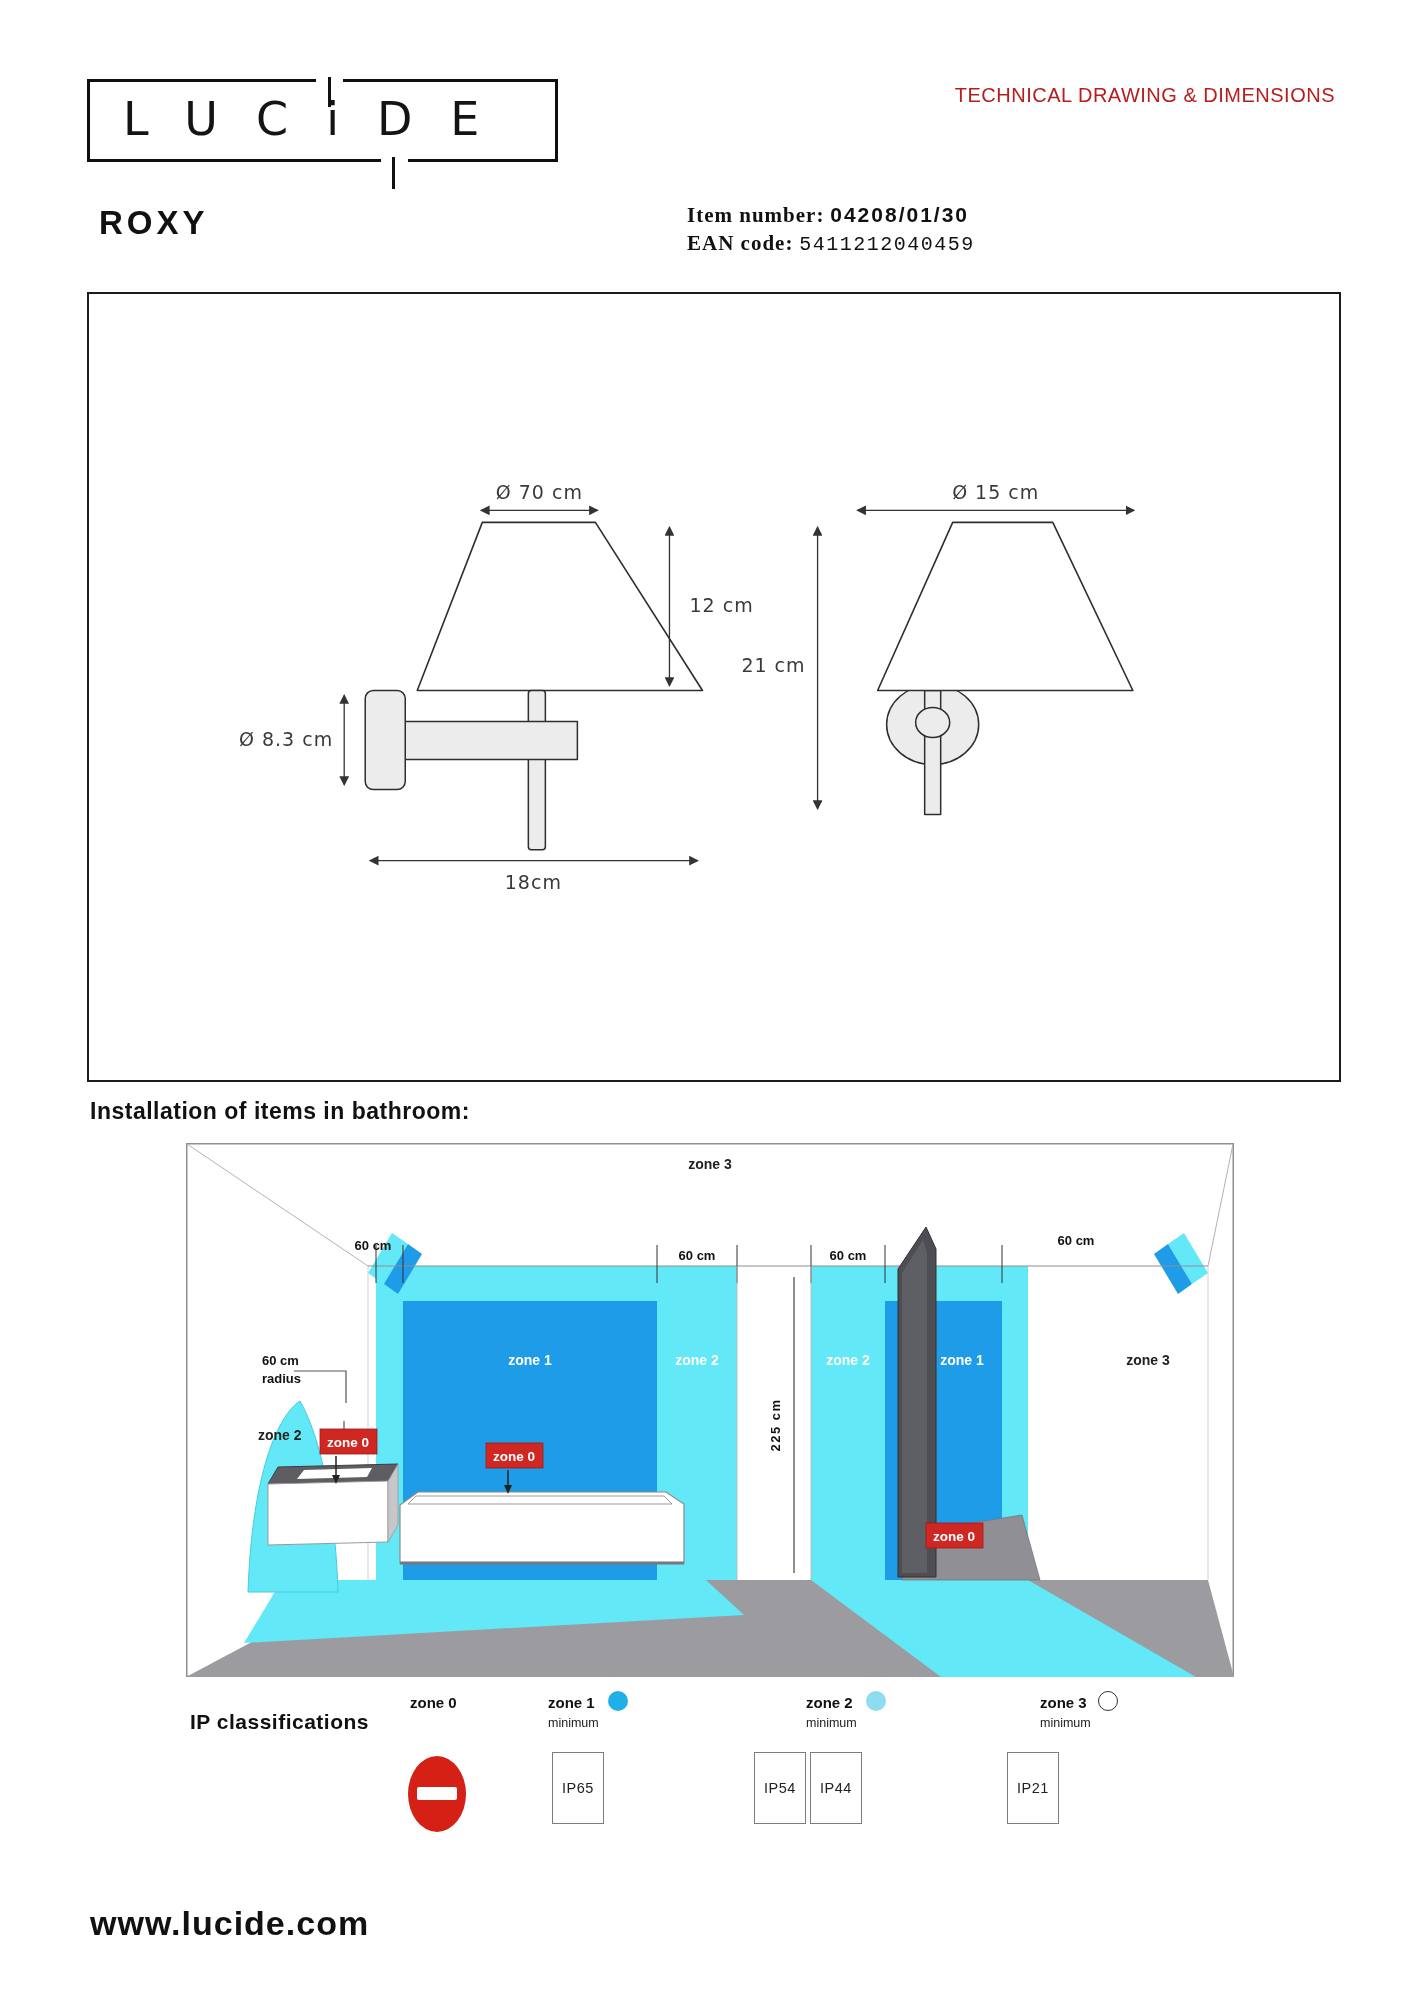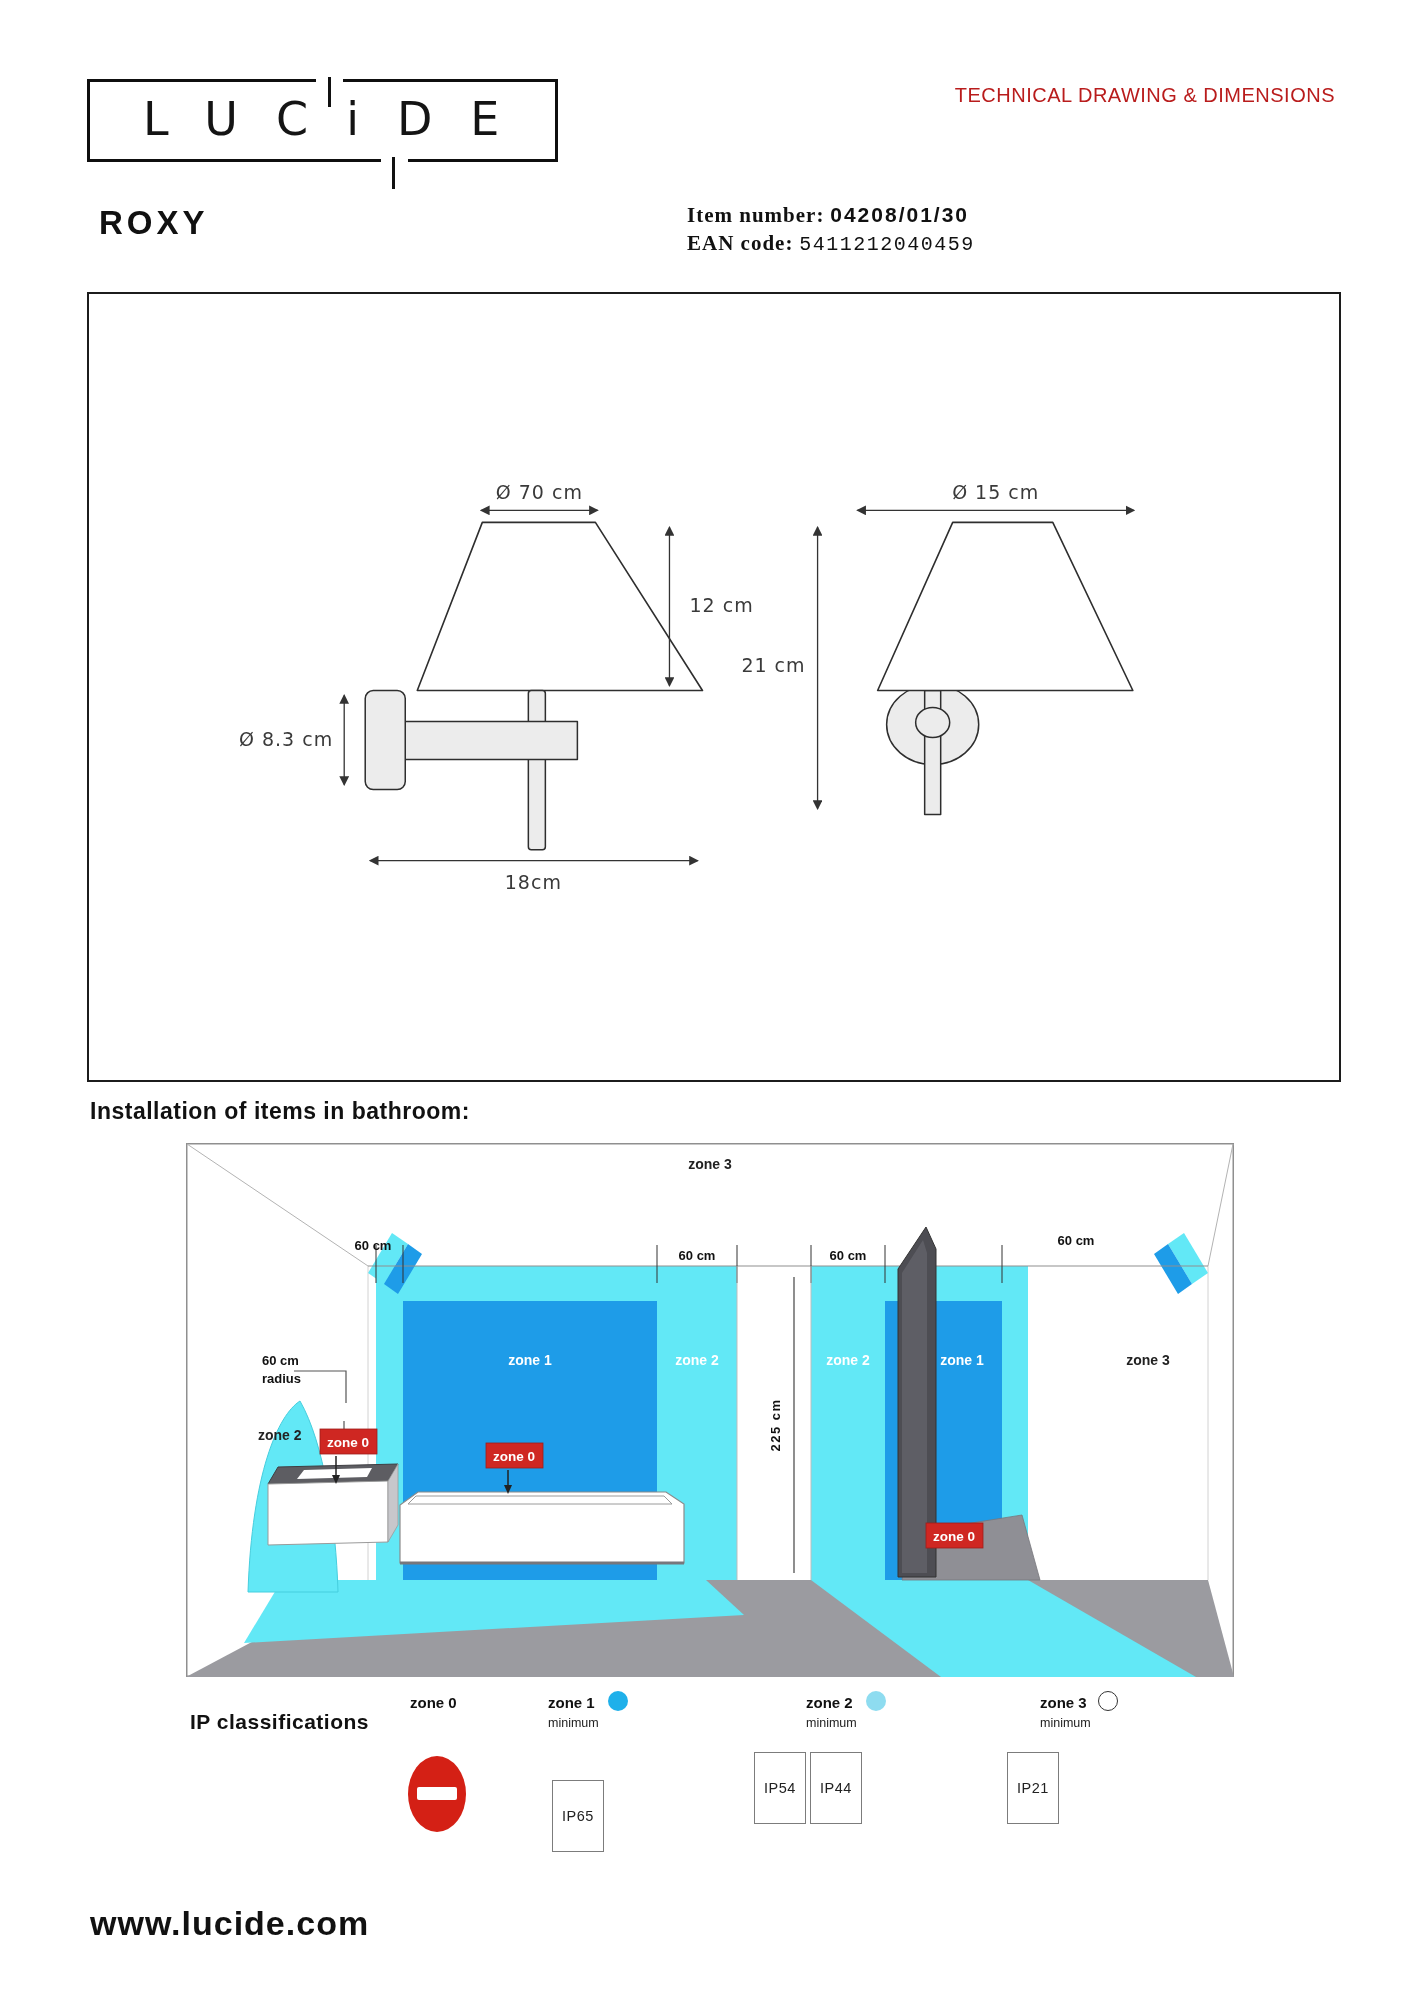--- a/index.html
+++ b/index.html
@@ -4,21 +4,21 @@
 <style>
   html,body{margin:0;padding:0;background:#f2f2f2;}
   .page{position:relative;width:1414px;height:2000px;background:#ffffff;margin:0 auto;
         font-family:"Liberation Sans",sans-serif;color:#111;overflow:hidden;}
 
   
   .logo-box{position:absolute;left:87px;top:79px;width:465px;height:77px;
             border:3.5px solid #0f0f0f;}
   .logo-text{position:absolute;left:0;top:0;width:100%;height:100%;
              font-family:"DejaVu Sans",sans-serif;font-size:46px;font-weight:400;
-             letter-spacing:38px;line-height:74px;padding-left:53px;color:#141414;
+             letter-spacing:38px;line-height:74px;padding-left:33px;color:#141414;
              white-space:nowrap;}
   .logo-gap-top{position:absolute;left:226px;top:-5px;width:27px;height:7px;background:#fff;}
   .logo-drop{position:absolute;left:238px;top:-5px;width:3px;height:30px;background:#111;}
   .logo-gap-bottom{position:absolute;left:291px;bottom:-5px;width:27px;height:7px;background:#fff;}
   .logo-istem{position:absolute;left:302px;bottom:-30px;width:3px;height:32px;background:#111;}
 
   .doc-title{position:absolute;right:79px;top:84px;font-size:20px;letter-spacing:.5px;color:#b91c1c;}
   .product-name{position:absolute;left:99px;top:204px;font-size:33px;font-weight:bold;letter-spacing:4px;}
   .codes{position:absolute;left:687px;top:201px;font-size:21px;line-height:27px;white-space:nowrap;}
   .codes .lbl{font-weight:bold;letter-spacing:1px;font-family:Liberation Serif, serif;}
@@ -228,21 +228,21 @@
   <div class="legend-title">IP classifications</div>
 
   <div class="zname" style="left:410px;top:1694px;">zone 0</div>
   <div class="noentry">
       <div class="bar"></div>
     </div>
 
   <div class="zname" style="left:548px;top:1694px;">zone 1</div>
   <div class="zdot" style="left:608px;top:1691px;background:#1fb0ea;"></div>
   <div class="zmin" style="left:548px;top:1716px;">minimum</div>
-  <div class="ipbox" style="left:552px;top:1752px;margin-top:28px;">IP65</div>
+  <div class="ipbox" style="left:552px;top:1752px;">IP65</div>
 
   <div class="zname" style="left:806px;top:1694px;">zone 2</div>
   <div class="zdot" style="left:866px;top:1691px;background:#8edcf0;"></div>
   <div class="zmin" style="left:806px;top:1716px;">minimum</div>
   <div class="ipbox" style="left:754px;top:1752px;">IP54</div>
   <div class="ipbox" style="left:810px;top:1752px;">IP44</div>
 
   <div class="zname" style="left:1040px;top:1694px;">zone 3</div>
   <div class="zdot" style="left:1098px;top:1691px;background:#fff;border:1.5px solid #333;box-sizing:border-box;"></div>
   <div class="zmin" style="left:1040px;top:1716px;">minimum</div>

